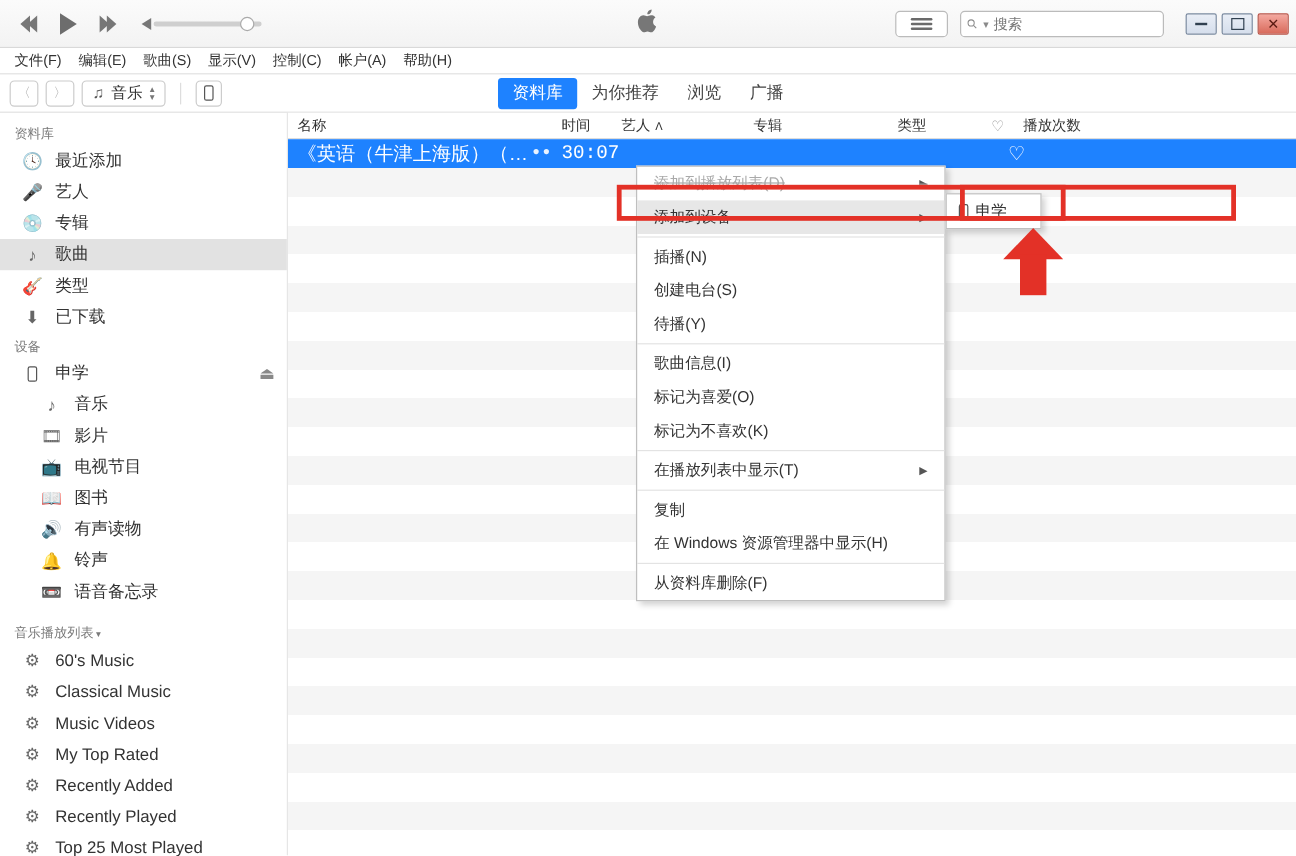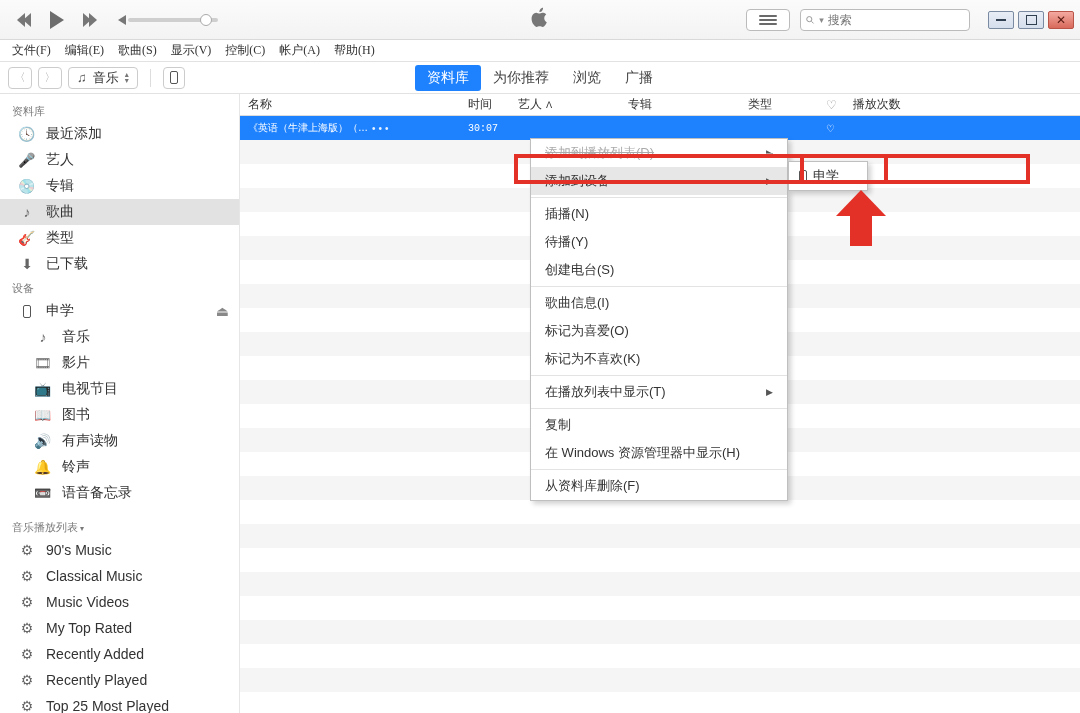--- a/index.html
+++ b/index.html
@@ -51,21 +51,21 @@
   .win-ctrls { display:flex; gap:4px; margin-left:8px; }
   .win-ctrls .wc { width:26px;height:18px;border:1px solid #7a8aa0;background:linear-gradient(#e9eef6,#d5deec);border-radius:2px;display:flex;align-items:center;justify-content:center;font-size:10px;color:#304050;}
   .win-ctrls .close { background:linear-gradient(#f4a9a0,#d86a5b);border-color:#b95448;color:#5a1a12;}
   .win-ctrls .close::before{content:"✕";font-size:12px;}
   .win-ctrls .min::before{content:"";width:10px;height:2px;background:#304050;display:block;}
   .win-ctrls .max::before{content:"";width:9px;height:8px;border:1px solid #304050;display:block;}
 
   
   .menubar {
     height:22px; border-bottom:1px solid #e2e2e2; display:flex; align-items:center;
-    padding:0 6px; gap:2px; font-size:12px; color:#333;font-family:Liberation Serif, serif;
+    padding:0 6px; gap:2px; font-size:12px; color:#333;
   }
   .menubar span { padding:2px 6px; border-radius:2px;}
 
   
   .subbar {
     height:32px; border-bottom:1px solid #e2e2e2; display:flex; align-items:center; position:relative;
   }
   .subbar .left { display:flex; align-items:center; gap:6px; padding-left:8px;}
   .navbtn { width:24px;height:22px;border:1px solid #ccc;border-radius:4px;display:flex;align-items:center;justify-content:center;color:#aaa;font-size:11px;}
   .cat-select {
@@ -110,21 +110,21 @@
   .col.time{flex:0 0 50px;}
   .col.artist{flex:0 0 110px;}
   .col.album{flex:0 0 120px;}
   .col.genre{flex:0 0 78px;}
   .col.heartcol{flex:0 0 24px;text-align:center;color:#999;}
   .col.plays{flex:1;}
   .col .asc{font-size:9px;margin-left:4px;}
 
   .rows{flex:1;background:repeating-linear-gradient(#ffffff 0,#ffffff 24px,#f5f5f5 24px,#f5f5f5 48px);position:relative;}
   .row{
-    height:24px;display:flex;align-items:center;font-size:10px;color:#fff;background:#1e82ff;
+    height:24px;display:flex;align-items:center;font-size:16px;color:#fff;background:#1e82ff;
   }
   .row .cell{padding:0 8px;}
   .row .name{flex:0 0 220px;white-space:nowrap;overflow:hidden;display:flex;align-items:center;}
   .row .dots{letter-spacing:3px;margin-left:4px;opacity:.9;}
   .row .time{flex:0 0 50px;font-family:Liberation Mono, monospace;}
   .row .artist{flex:0 0 110px;}
   .row .album{flex:0 0 120px;}
   .row .genre{flex:0 0 78px;}
   .row .heart{flex:0 0 24px;text-align:center;}
   .row .plays{flex:1;}
@@ -305,21 +305,21 @@
         <span>铃声</span>
       </div>
     <div class="sb-item sb-sub">
         <span class="ic">📼</span>
         <span>语音备忘录</span>
       </div>
 
     <div class="sb-header" style="margin-top:10px"><span>音乐播放列表</span><span class="disctri">▾</span></div>
     <div class="sb-item">
         <span class="ic">⚙</span>
-        <span>90's Music</span>
+        <span>60's Music</span>
       </div>
     <div class="sb-item">
         <span class="ic">⚙</span>
         <span>Classical Music</span>
       </div>
     <div class="sb-item">
         <span class="ic">⚙</span>
         <span>Music Videos</span>
       </div>
     <div class="sb-item">
@@ -363,22 +363,22 @@
         <div class="cell genre"></div>
         <div class="cell heart">♡</div>
         <div class="cell plays"></div>
       </div>
 
       <div class="ctx">
         <div class="mi haschild" style="text-decoration:line-through;color:#aaa">添加到播放列表(D)</div>
         <div class="mi haschild hover">添加到设备</div>
         <hr>
         <div class="mi">插播(N)</div>
+        <div class="mi">创建电台(S)</div>
         <div class="mi">待播(Y)</div>
-        <div class="mi">创建电台(S)</div>
         <hr>
         <div class="mi">歌曲信息(I)</div>
         <div class="mi">标记为喜爱(O)</div>
         <div class="mi">标记为不喜欢(K)</div>
         <hr>
         <div class="mi haschild">在播放列表中显示(T)</div>
         <hr>
         <div class="mi">复制</div>
         <div class="mi">在 Windows 资源管理器中显示(H)</div>
         <hr>

